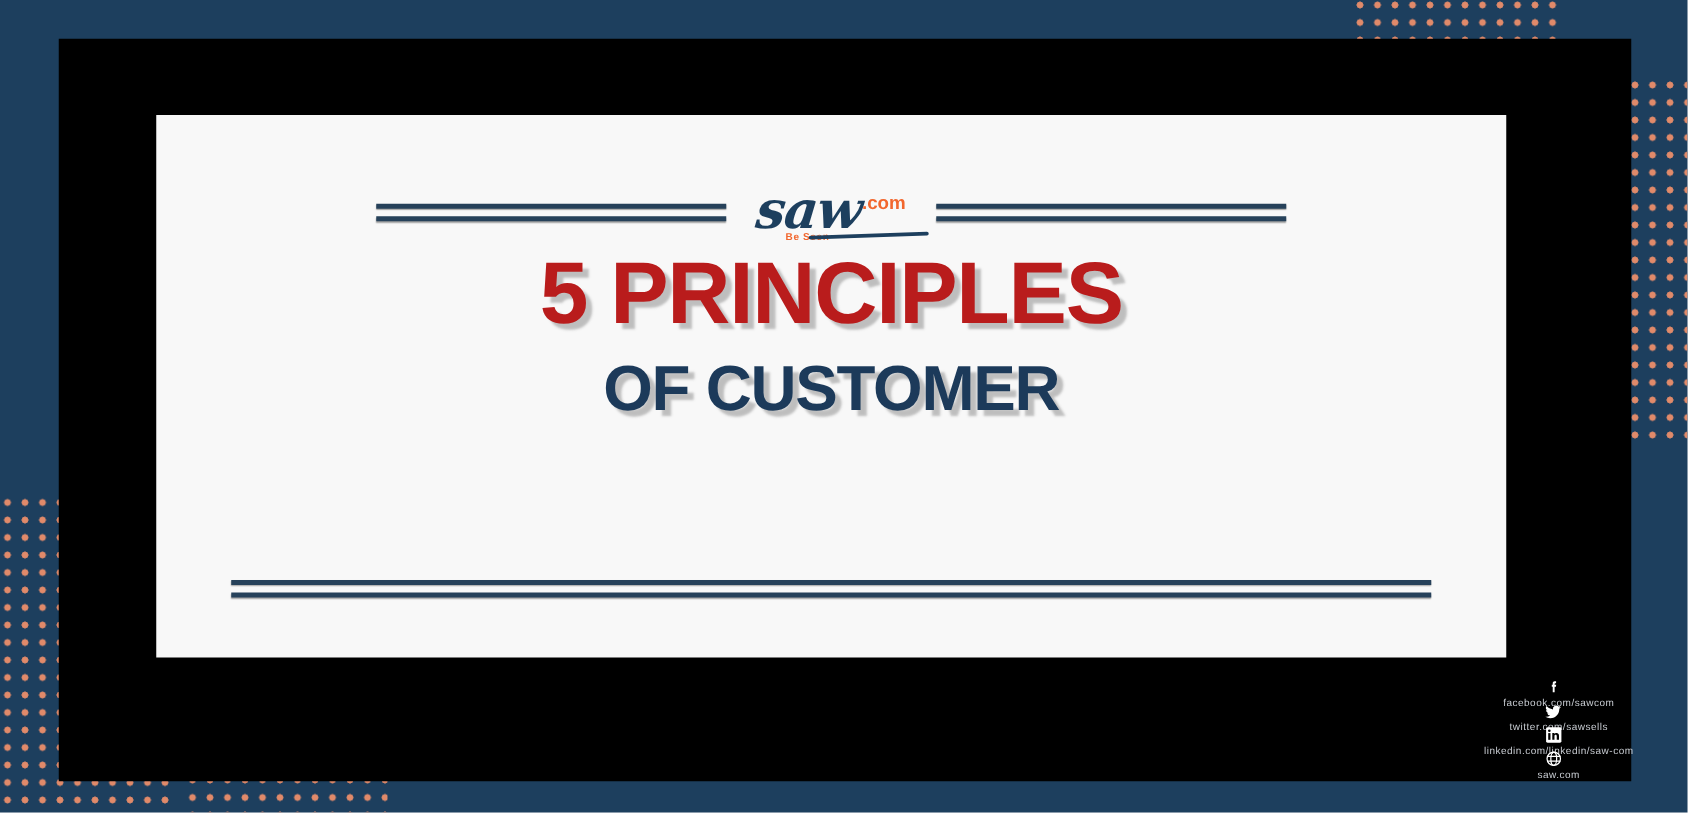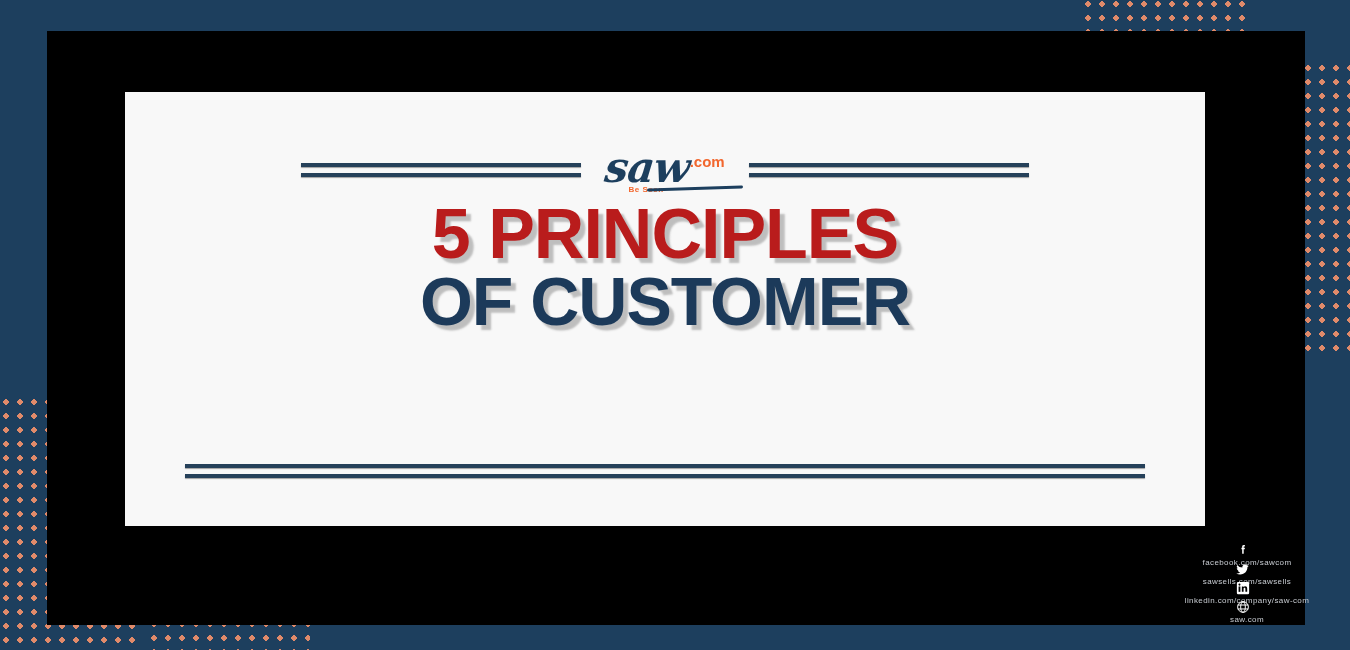--- a/index.html
+++ b/index.html
@@ -90,23 +90,23 @@
     font-weight:bold;
     line-height:0.94;
     letter-spacing:-1px;
     white-space:nowrap;
   }
   #headline-line-1 {
     font-size:70px; color:#b91c1c;
     text-shadow:5px 5px 2px rgba(120,120,120,0.45);
   }
   #headline-line-2 {
-    font-size:68px; color:#1c3a5a;
+    font-size:51px; color:#1c3a5a;
     text-shadow:5px 5px 2px rgba(120,120,120,0.45);
-    margin-top:2px;
+    margin-top:19px;
   }
   #headline-line-3 {
     font-size:80px; color:#1c3a5a;
     text-shadow:5px 5px 2px rgba(120,120,120,0.45);
     margin-top:2px;
   }
 
   
   #bottom-rule {
     position:absolute; left:60px; bottom:48px;
@@ -189,33 +189,33 @@
     </span>
     <span class="social-label">facebook.com/sawcom</span>
   </div>
 
   <div class="social-row">
     <span class="social-icon">
       <svg width="15" height="15" viewBox="0 0 24 24" fill="#ffffff">
           <path d="M22 5.9c-.7.3-1.5.5-2.4.6.8-.5 1.5-1.3 1.8-2.3-.8.5-1.7.8-2.6 1a4.1 4.1 0 0 0-7 3.7A11.6 11.6 0 0 1 3.4 4.6a4.1 4.1 0 0 0 1.3 5.5c-.7 0-1.3-.2-1.8-.5 0 2 1.4 3.6 3.3 4-.6.2-1.2.2-1.8.1a4.1 4.1 0 0 0 3.8 2.9A8.2 8.2 0 0 1 2 18.3a11.6 11.6 0 0 0 6.3 1.8c7.5 0 11.6-6.2 11.6-11.6v-.5c.8-.6 1.5-1.3 2.1-2.1z"></path>
         </svg>
     </span>
-    <span class="social-label">sawsells.com/sawsells</span>
+    <span class="social-label">twitter.com/sawsells</span>
   </div>
 
   <div class="social-row">
     <span class="social-icon">
       <svg width="14" height="14" viewBox="0 0 24 24">
           <rect x="1.5" y="1.5" width="21" height="21" rx="2" fill="#ffffff"></rect>
           <rect x="4.4" y="9.4" width="3.1" height="9.2" fill="#000000"></rect>
           <circle cx="5.95" cy="6.2" r="1.8" fill="#000000"></circle>
           <path d="M10 9.4h3v1.3c.5-.9 1.5-1.5 2.8-1.5 2.1 0 3.4 1.3 3.4 3.9v5.5h-3.1v-4.9c0-1.2-.4-2-1.5-2-1 0-1.6.7-1.6 2v4.9H10V9.4z" fill="#000000"></path>
         </svg>
     </span>
-    <span class="social-label">linkedin.com/company/saw-com</span>
+    <span class="social-label">linkedin.com/linkedin/saw-com</span>
   </div>
 
   <div class="social-row">
     <span class="social-icon">
       <svg width="14" height="14" viewBox="0 0 24 24" fill="none" stroke="#ffffff" stroke-width="1.7">
           <circle cx="12" cy="12" r="9.2"></circle>
           <ellipse cx="12" cy="12" rx="4" ry="9.2"></ellipse>
           <line x1="2.9" y1="8.6" x2="21.1" y2="8.6"></line>
           <line x1="2.9" y1="15.4" x2="21.1" y2="15.4"></line>
         </svg>

